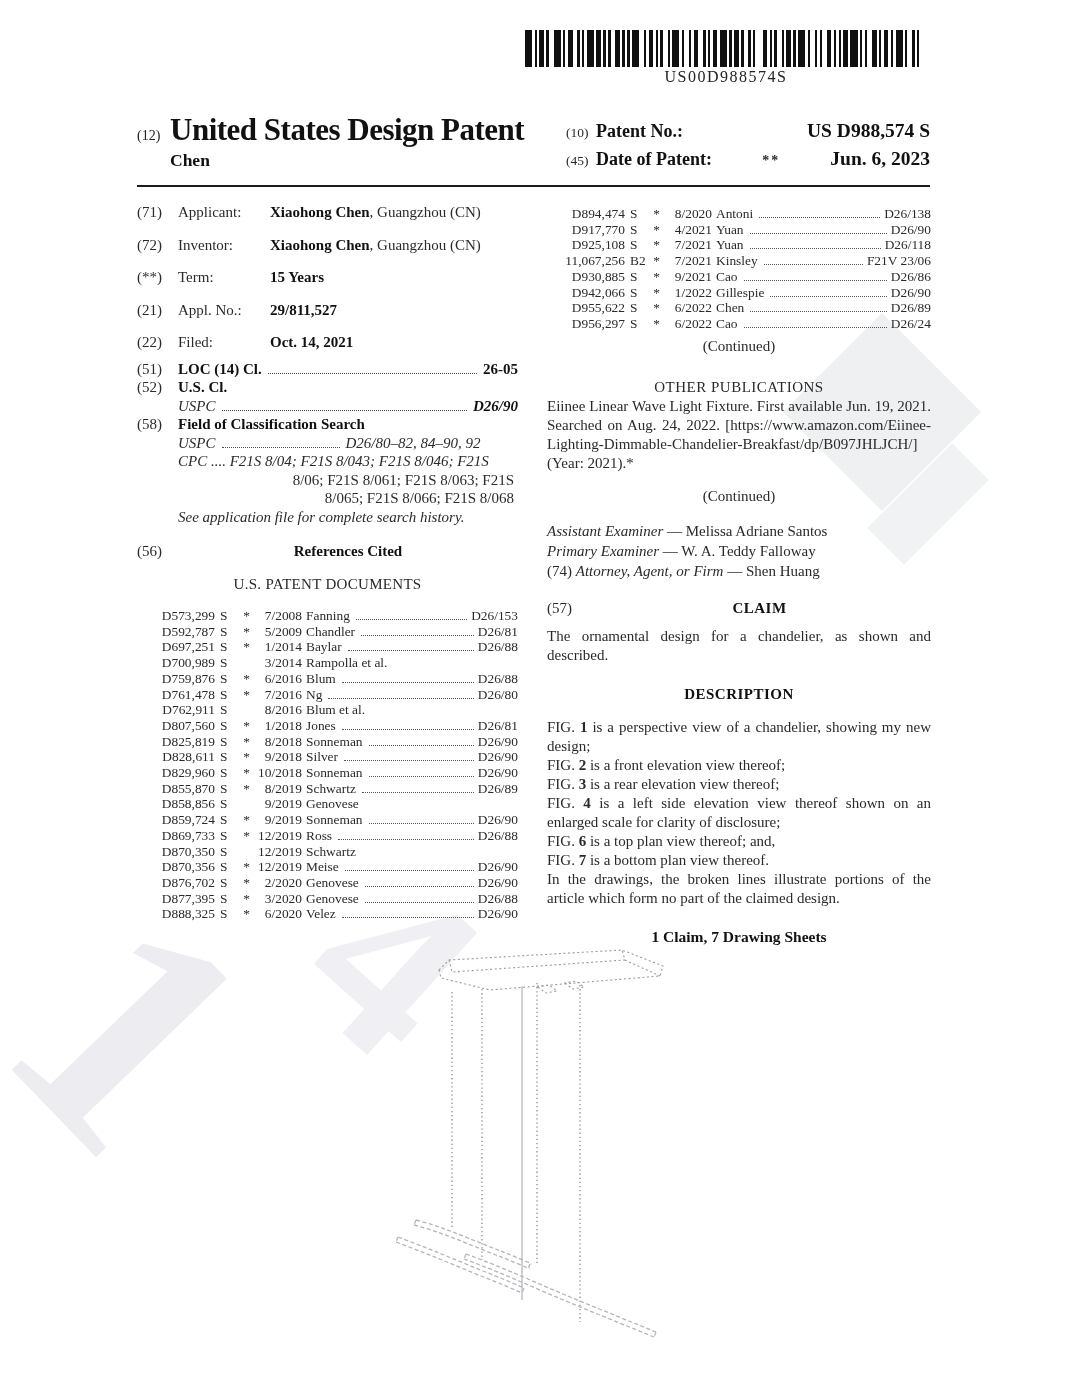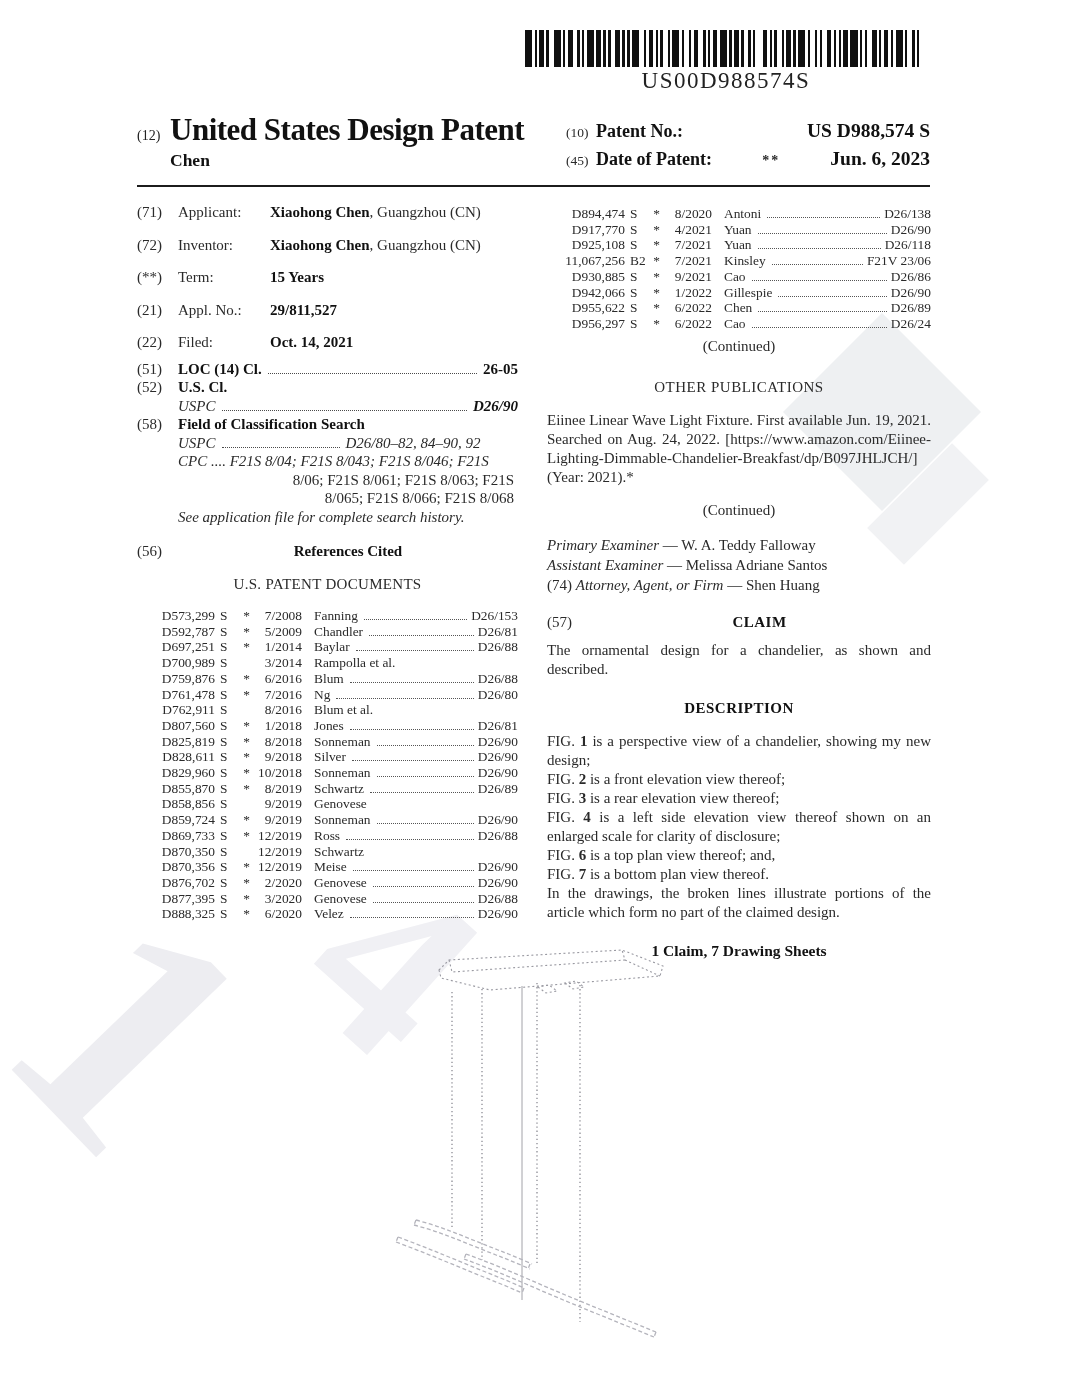--- a/index.html
+++ b/index.html
@@ -11,21 +11,21 @@
 
   
   .wm-glyph{position:absolute;color:#ededf1;font-weight:bold;font-family:"Liberation Serif",serif;
             line-height:1;user-select:none;}
   .wm-block{position:absolute;background:#eef0f2;}
 
   
   .barcode{position:absolute;left:525px;top:30px;width:402px;height:37px;display:flex;}
   .barcode .bar{height:100%;}
   .barcode-label{position:absolute;left:525px;top:68px;width:402px;text-align:center;
-                 font-size:23px;letter-spacing:1.5px;color:#222;}
+                 font-size:16px;letter-spacing:1.5px;color:#222;}
 
   
   .h-left{position:absolute;left:137px;top:112px;width:440px;}
   .h-title-row{display:flex;align-items:baseline;}
   .h-kind{font-size:14px;width:33px;flex:none;color:#222;}
   .h-title{font-size:31px;font-weight:bold;letter-spacing:-0.5px;color:#111;white-space:nowrap;}
   .h-author{font-size:17.5px;font-weight:bold;margin:2px 0 0 33px;color:#111;}
   .h-right{position:absolute;left:566px;top:120px;width:364px;}
   .pn-row{display:flex;align-items:baseline;margin-bottom:6px;}
   .pn-num{font-size:13.5px;width:30px;flex:none;}
@@ -54,28 +54,28 @@
   .sec-head{flex:1;text-align:center;font-weight:bold;color:#111;}
   .sub-head{text-align:center;margin-top:15px;letter-spacing:0.3px;}
 
   
   .cites{margin-top:15px;font-size:13.4px;line-height:15.7px;}
   .cite-row{display:flex;align-items:baseline;}
   .c-no{width:78px;flex:none;text-align:right;white-space:nowrap;}
   .c-kind{width:21px;flex:none;padding-left:5px;}
   .c-star{width:11px;flex:none;text-align:center;}
   .c-date{width:50px;flex:none;text-align:right;}
-  .c-name{flex:none;padding-left:12px;white-space:nowrap;}
+  .c-name{flex:none;padding-left:4px;white-space:nowrap;}
   .c-leader{flex:1;border-bottom:1.4px dotted #555;margin:0 4px 3px 6px;min-width:6px;}
   .c-cls{flex:none;text-align:right;white-space:nowrap;}
   .continued{text-align:center;margin-top:5px;}
 
   
   .op-head{text-align:center;font-weight:normal;margin-top:22px;letter-spacing:0.5px;}
-  .op-body{margin-top:14px;text-align:justify;}
+  .op-body{text-align:justify;}
   .staff{margin-top:16px;}
   .staff div{margin-bottom:1px;}
   .claim-head-row{display:flex;margin-top:18px;}
   .claim-num{width:41px;flex:none;}
   .claim-head{flex:1;text-align:center;font-weight:bold;letter-spacing:0.5px;color:#111;}
   .claim-body{margin-top:9px;text-align:justify;}
   .desc-head{text-align:center;font-weight:bold;margin-top:20px;letter-spacing:0.5px;color:#111;}
   .desc{margin-top:14px;}
   .desc-line{text-align:justify;}
   .sheets-footer{text-align:center;font-weight:bold;margin-top:19px;font-size:15.5px;color:#111;}
@@ -600,22 +600,22 @@
             <span class="c-cls">D26/24</span>
           </div>
         </div>
       <div class="continued">(Continued)</div>
 
       <div class="op-head">OTHER PUBLICATIONS</div>
       <div class="op-body">Eiinee Linear Wave Light Fixture. First available Jun. 19, 2021. Searched on Aug. 24, 2022. [https://www.amazon.com/Eiinee-Lighting-Dimmable-Chandelier-Breakfast/dp/B097JHLJCH/] (Year: 2021).*</div>
       <div class="continued" style="margin-top:14px;">(Continued)</div>
 
       <div class="staff">
+        <div><i>Assistant Examiner</i> <span>—</span> <span>Melissa Adriane Santos</span></div>
         <div><i>Primary Examiner</i> <span>—</span> <span>W. A. Teddy Falloway</span></div>
-        <div><i>Assistant Examiner</i> <span>—</span> <span>Melissa Adriane Santos</span></div>
         <div><span>(74)</span> <i>Attorney, Agent, or Firm</i> <span>—</span> <span>Shen Huang</span></div>
       </div>
 
       <div class="claim-head-row">
         <span class="claim-num">(57)</span>
         <span class="claim-head">CLAIM</span>
       </div>
       <div class="claim-body">The ornamental design for a chandelier, as shown and described.</div>
 
       <div class="desc-head">DESCRIPTION</div>

